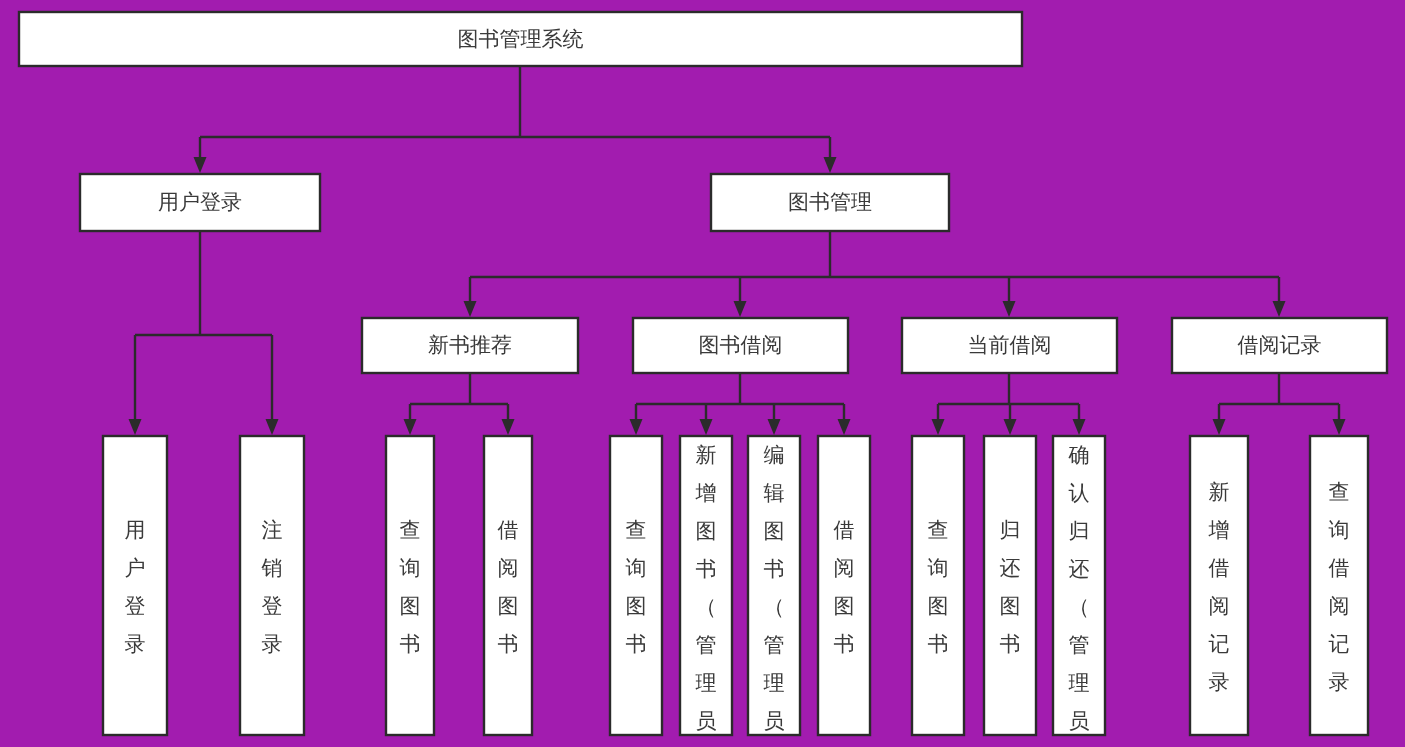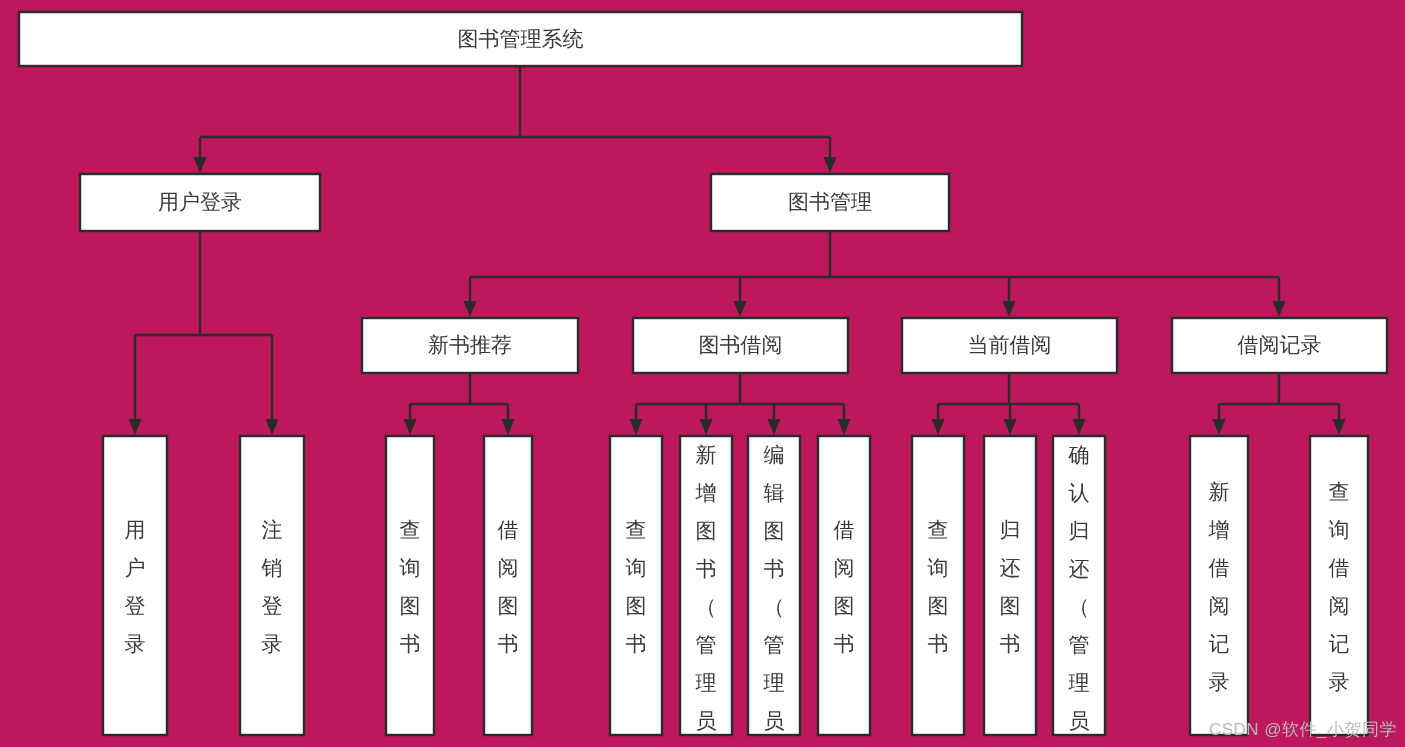--- a/index.html
+++ b/index.html
@@ -11,21 +11,21 @@
   body {
     width: 1405px;
     height: 747px;
     font-family: "Liberation Sans", "DejaVu Sans", sans-serif;
     overflow: hidden;
   }
   #diagram-root {
     position: relative;
     width: 1405px;
     height: 747px;
-    background: #be185d;
+    background: #a21caf;
   }
   svg#tree-svg {
     position: absolute;
     left: 0;
     top: 0;
     width: 1405px;
     height: 747px;
     display: block;
   }
   .node-box {
@@ -219,14 +219,13 @@
           <rect x="1190" y="436" width="58" height="299" class="node-box"></rect>
           <text class="node-label-vertical" x="1219" y="498.86"><tspan x="1219" dy="0">新</tspan><tspan x="1219" dy="38">增</tspan><tspan x="1219" dy="38">借</tspan><tspan x="1219" dy="38">阅</tspan><tspan x="1219" dy="38">记</tspan><tspan x="1219" dy="38">录</tspan></text>
         </g>
         <g>
           <rect x="1310" y="436" width="58" height="299" class="node-box"></rect>
           <text class="node-label-vertical" x="1339" y="498.86"><tspan x="1339" dy="0">查</tspan><tspan x="1339" dy="38">询</tspan><tspan x="1339" dy="38">借</tspan><tspan x="1339" dy="38">阅</tspan><tspan x="1339" dy="38">记</tspan><tspan x="1339" dy="38">录</tspan></text>
         </g>
       </g>
   </svg>
 
-  <div class="watermark">CSDN @软件_小贺同学</div>
 </div>
 
 </body></html>

